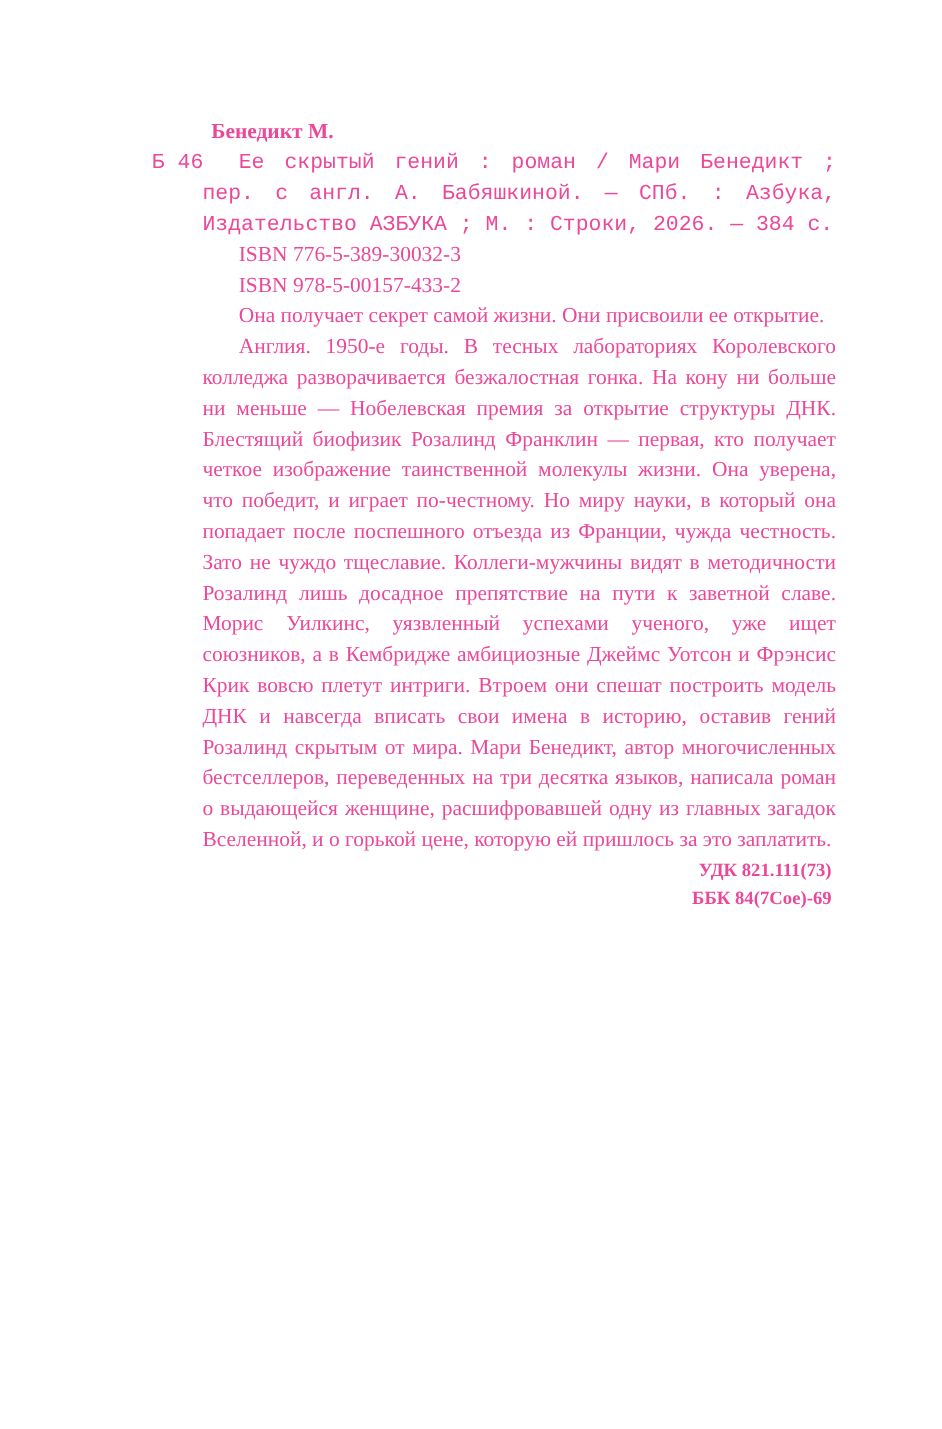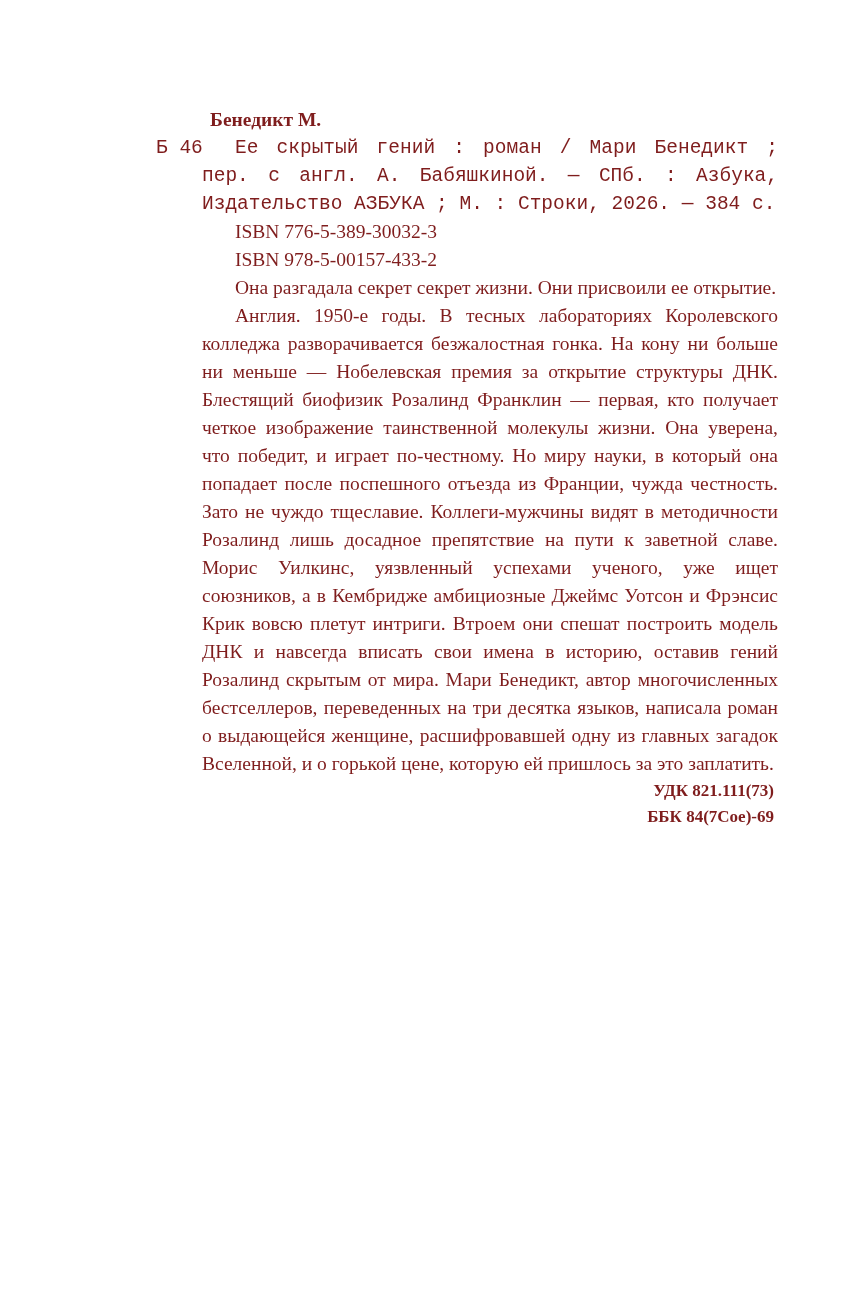--- a/index.html
+++ b/index.html
@@ -10,27 +10,27 @@
     }
     .page {
       position: relative;
       width: 856px;
       height: 1299px;
       background: #ffffff;
       overflow: hidden;
     }
     .text-block {
       position: absolute;
-      left: 202px;
+      left: 184px;
       top: 106px;
       width: 576px;
       font-family: "Liberation Serif", serif;
       font-size: 19.5px;
       line-height: 28px;
-      color: #7f1d1d;
+      color: #ec4899;
     }
     .text-block p { margin: 0; }
     .author-heading {
       font-weight: bold;
       padding-left: 8px;
     }
     .biblio {
       position: relative;
       text-align: justify;
       text-indent: 33px;
@@ -72,21 +72,21 @@
 
     <p class="biblio">
       <span class="catalog-code">Б 46</span>
       <span>Ее скрытый гений : роман / Мари Бенедикт ; пер. с англ. А. Бабяшкиной. — СПб. : Азбука, Издательство АЗБУКА ; М. : Строки, 2026. — 384 с.</span>
     </p>
 
     <p class="isbn-line">ISBN 776-5-389-30032-3</p>
 
     <p class="isbn-line">ISBN 978-5-00157-433-2</p>
 
-    <p class="para">Она разгадала секрет секрет жизни. Они присвоили ее открытие.</p>
+    <p class="para">Она получает секрет самой жизни. Они присвоили ее открытие.</p>
 
     <p class="para">Англия. 1950-е годы. В тесных лабораториях Королевского колледжа разворачивается безжалостная гонка. На кону ни больше ни меньше — Нобелевская премия за открытие структуры ДНК. Блестящий биофизик Розалинд Франклин — первая, кто получает четкое изображение таинственной молекулы жизни. Она уверена, что победит, и играет по-честному. Но миру науки, в который она попадает после поспешного отъезда из Франции, чужда честность. Зато не чуждо тщеславие. Коллеги-мужчины видят в методичности Розалинд лишь досадное препятствие на пути к заветной славе. Морис Уилкинс, уязвленный успехами ученого, уже ищет союзников, а в Кембридже амбициозные Джеймс Уотсон и Фрэнсис Крик вовсю плетут интриги. Втроем они спешат построить модель ДНК и навсегда вписать свои имена в историю, оставив гений Розалинд скрытым от мира. Мари Бенедикт, автор многочисленных бестселлеров, переведенных на три десятка языков, написала роман о выдающейся женщине, расшифровавшей одну из главных загадок Вселенной, и о горькой цене, которую ей пришлось за это заплатить.</p>
 
 
     <div class="codes">
       <p>УДК 821.111(73)</p>
       <p>ББК 84(7Сое)-69</p>
     </div>
 
   </div>

